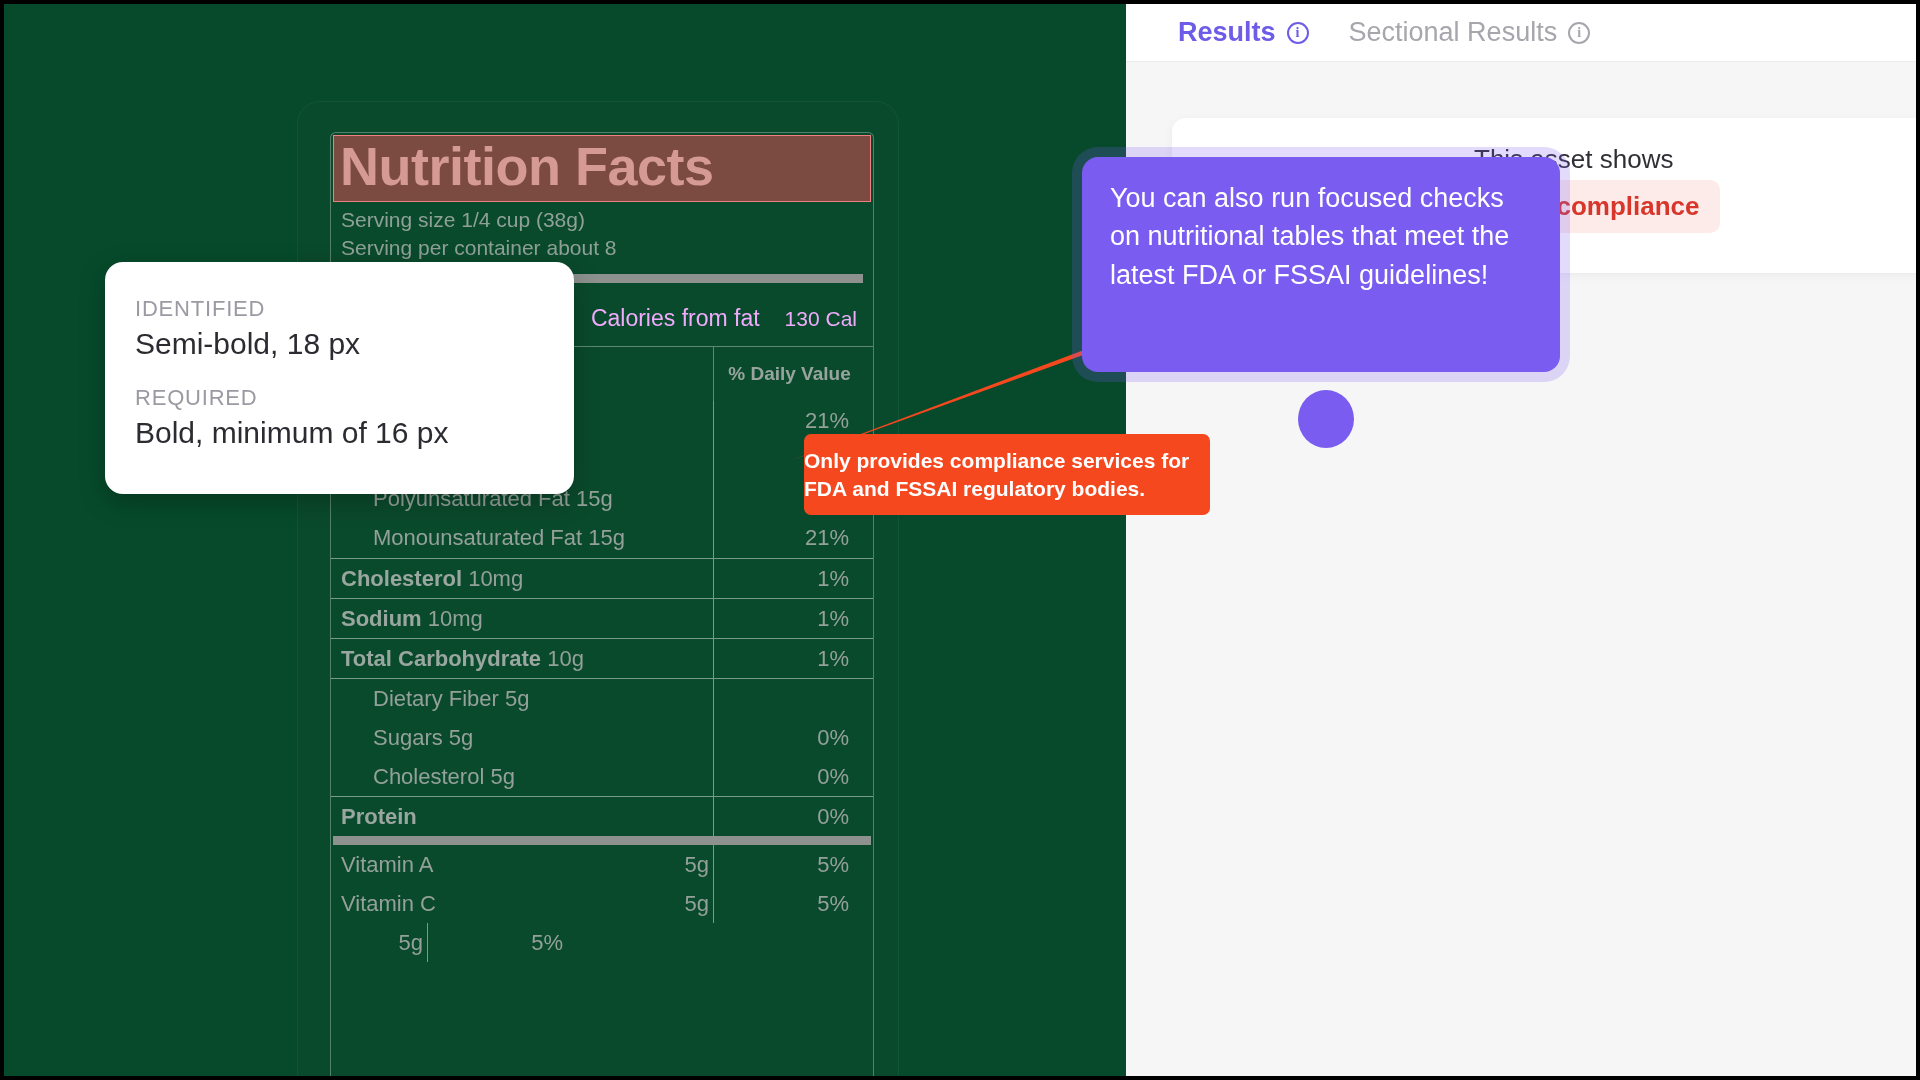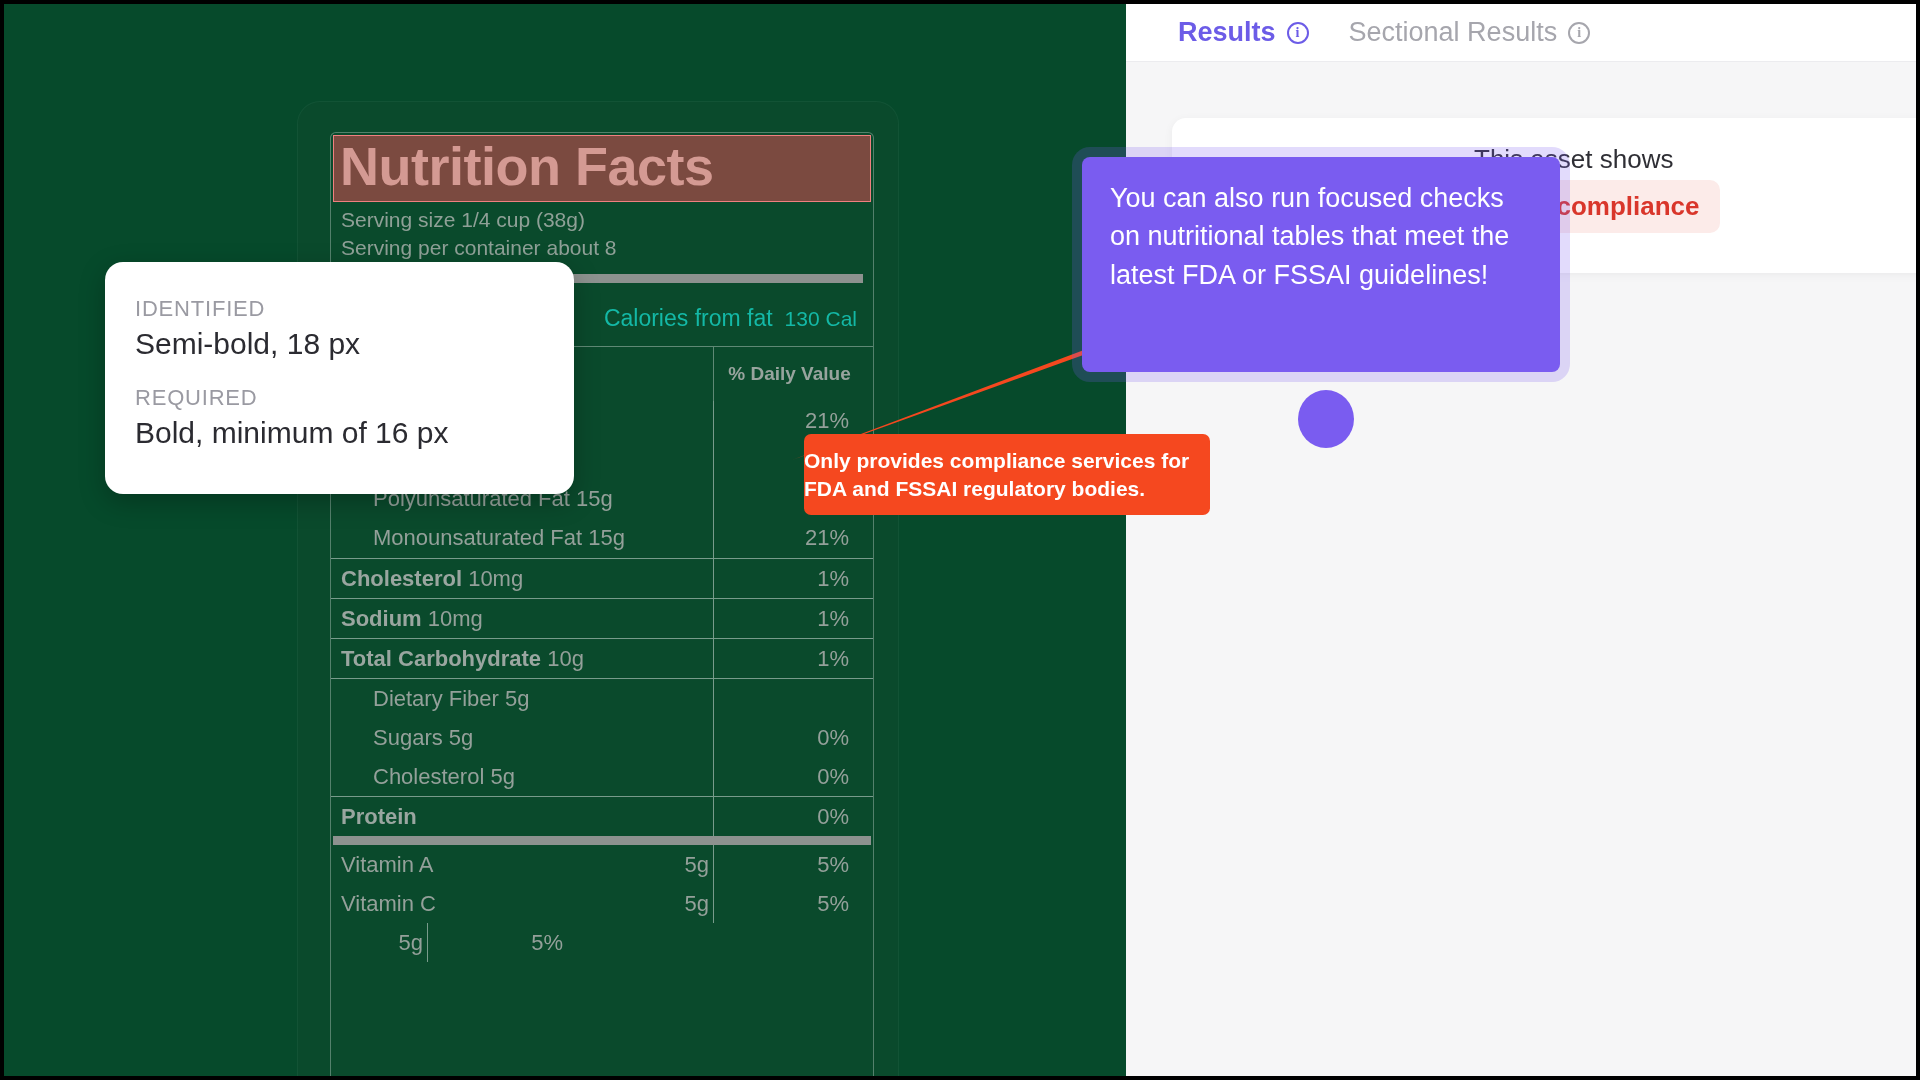--- a/index.html
+++ b/index.html
@@ -69,23 +69,23 @@
   }
   .nf-thickrule {
     height: 9px;
     background: #8d928f;
     margin: 12px 10px 0 10px;
   }
   .nf-calrow {
     display: flex;
     justify-content: flex-end;
     align-items: baseline;
-    gap: 12px;
+    gap: 25px;
     font-size: 23px;
-    color: #14b8a6;
+    color: #f0abfc;
     padding: 22px 16px 14px 10px;
   }
   .nf-calrow .cal-val { font-size: 21px; }
   .nf-dvrow {
     display: flex;
     border-top: 1px solid rgba(255,255,255,0.35);
     font-size: 19px;
     color: #98a49e;
     font-weight: bold;
   }
@@ -219,21 +219,21 @@
     z-index: 40;
   }
   .ir-key { font-size: 22px; color: #9a9aa2; letter-spacing: 0.8px; }
   .ir-val { font-size: 30px; color: #2b2b31; margin-top: 5px; margin-bottom: 24px; }
 
   #purple-tip {
     position: absolute;
     left: 1078px; top: 153px;
     width: 478px; height: 215px;
     background: #7a5cf0;
-    border-radius: 8px;
+    border-radius: 16px;
     box-shadow: 0 0 0 10px rgba(122,92,240,0.22);
     padding: 22px 28px;
     color: #fff;
     font-size: 27px;
     line-height: 1.42;
     z-index: 50;
   }
   #purple-dot {
     position: absolute;
     left: 1294px; top: 386px;

